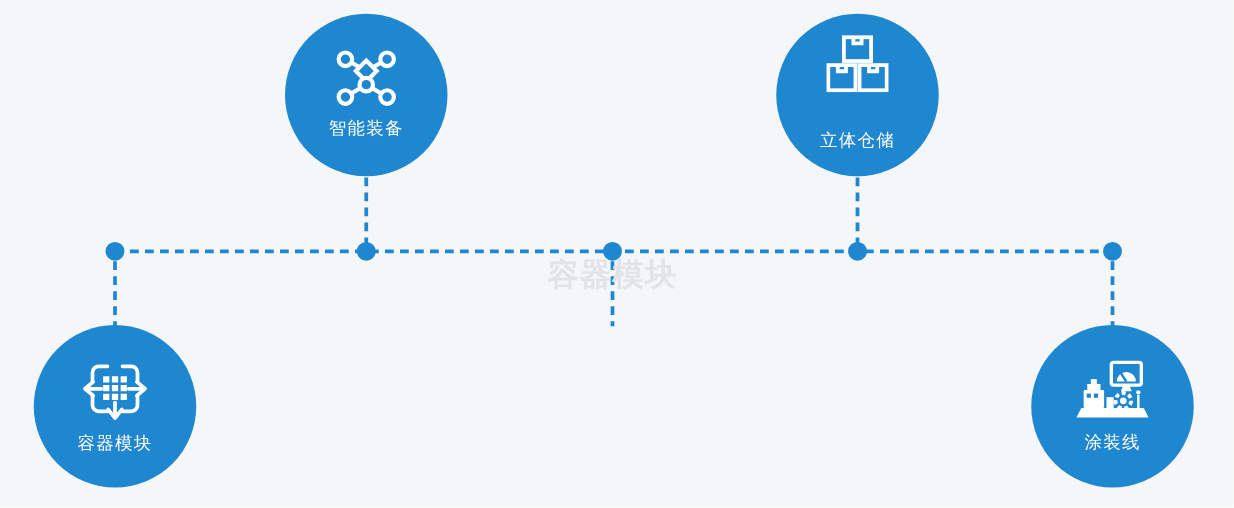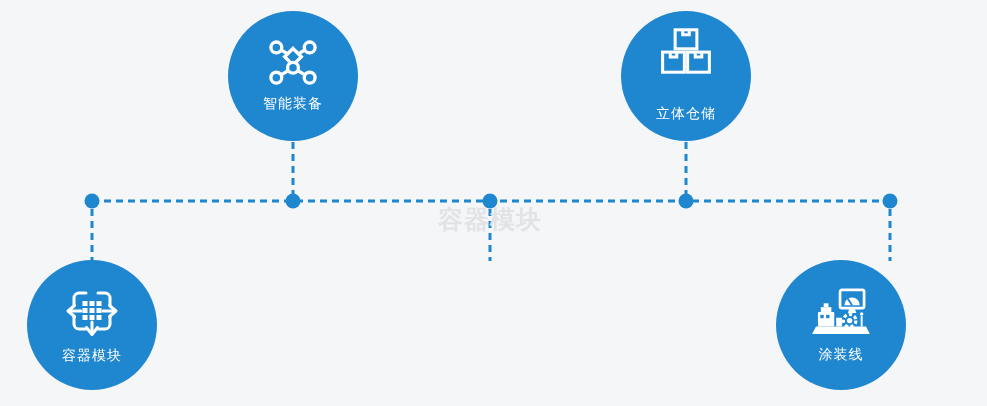--- a/index.html
+++ b/index.html
@@ -40,21 +40,21 @@
     font-size:14px;
     font-weight:400;
     letter-spacing:1px;
     line-height:1;
     white-space:nowrap;
   }
   .node-1{left:228px;top:11px;}
   .node-2{left:621px;top:11px;gap:32px;}
   .node-3{left:27px;top:260px;}
   .node-4{left:425px;top:260px;}
-  .node-5{left:776px;top:260px;}
+  .node-5{left:825px;top:260px;}
   .watermark{
     position:absolute;
     left:490px;top:203px;
     transform:translateX(-50%);
     font-size:25px;
     font-weight:700;
     letter-spacing:1px;
     color:var(--watermark-gray);
     white-space:nowrap;
     pointer-events:none;

